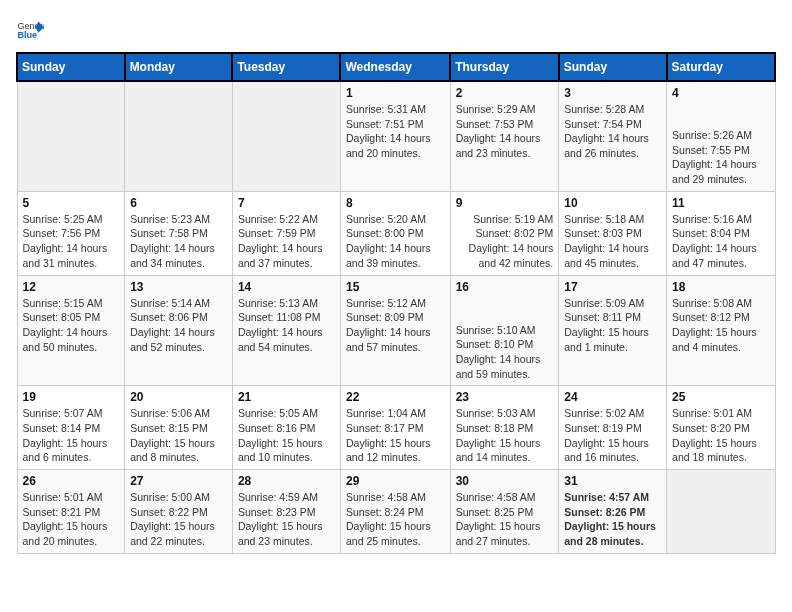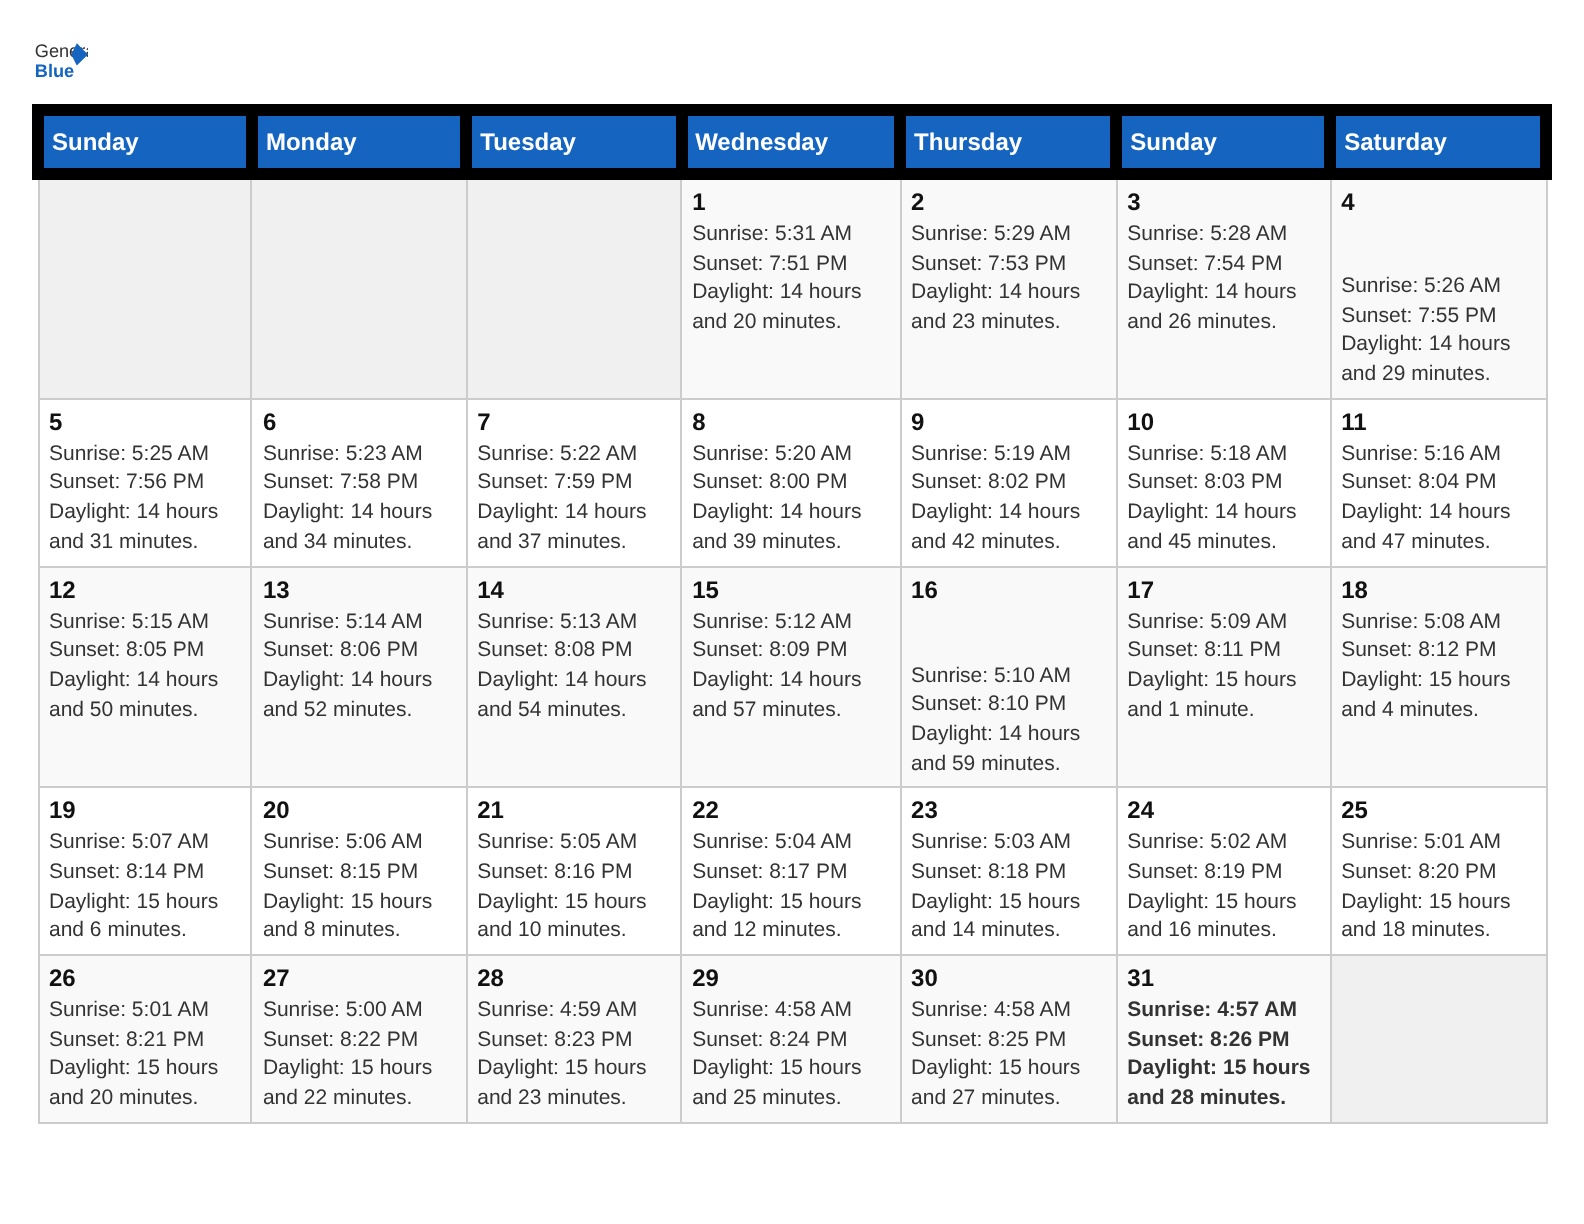--- a/index.html
+++ b/index.html
@@ -36,21 +36,21 @@
       border-collapse: collapse;
       font-size: 11px;
     }
     .calendar thead tr th {
       background: #1565c0;
       color: #fff;
       padding: 6px 4px;
       text-align: left;
       font-size: 12px;
       font-weight: bold;
-      border: 6px solid #000000;
+      border: 2px solid #000000;
     }
     .calendar tbody tr td {
       border: 1px solid #ccc;
       vertical-align: top;
       padding: 4px 5px;
       width: 113px;
       min-height: 80px;
       background: #fff;
     }
     .calendar tbody tr:nth-child(odd) td {
@@ -163,21 +163,21 @@
         </td>
         <td>
           <div class="day-number">8</div>
           <div class="day-info" style="white-space: pre-line;">Sunrise: 5:20 AM
 Sunset: 8:00 PM
 Daylight: 14 hours
 and 39 minutes.</div>
         </td>
         <td>
           <div class="day-number">9</div>
-          <div class="day-info" style="white-space: pre-line;">Sunrise: 5:19 AM
+          <div class="day-info" style="white-space: pre-line; text-align: right;">Sunrise: 5:19 AM
 Sunset: 8:02 PM
 Daylight: 14 hours
 and 42 minutes.</div>
         </td>
         <td>
           <div class="day-number">10</div>
           <div class="day-info" style="white-space: pre-line;">Sunrise: 5:18 AM
 Sunset: 8:03 PM
 Daylight: 14 hours
 and 45 minutes.</div>
@@ -201,21 +201,21 @@
         <td>
           <div class="day-number">13</div>
           <div class="day-info" style="white-space: pre-line;">Sunrise: 5:14 AM
 Sunset: 8:06 PM
 Daylight: 14 hours
 and 52 minutes.</div>
         </td>
         <td>
           <div class="day-number">14</div>
           <div class="day-info" style="white-space: pre-line;">Sunrise: 5:13 AM
-Sunset: 8:08 PM
+Sunset: 11:08 PM
 Daylight: 14 hours
 and 54 minutes.</div>
         </td>
         <td>
           <div class="day-number">15</div>
           <div class="day-info" style="white-space: pre-line;">Sunrise: 5:12 AM
 Sunset: 8:09 PM
 Daylight: 14 hours
 and 57 minutes.</div>
         </td>
@@ -258,21 +258,21 @@
         </td>
         <td>
           <div class="day-number">21</div>
           <div class="day-info" style="white-space: pre-line;">Sunrise: 5:05 AM
 Sunset: 8:16 PM
 Daylight: 15 hours
 and 10 minutes.</div>
         </td>
         <td>
           <div class="day-number">22</div>
-          <div class="day-info" style="white-space: pre-line;">Sunrise: 5:04 AM
+          <div class="day-info" style="white-space: pre-line;">Sunrise: 1:04 AM
 Sunset: 8:17 PM
 Daylight: 15 hours
 and 12 minutes.</div>
         </td>
         <td>
           <div class="day-number">23</div>
           <div class="day-info" style="white-space: pre-line;">Sunrise: 5:03 AM
 Sunset: 8:18 PM
 Daylight: 15 hours
 and 14 minutes.</div>

